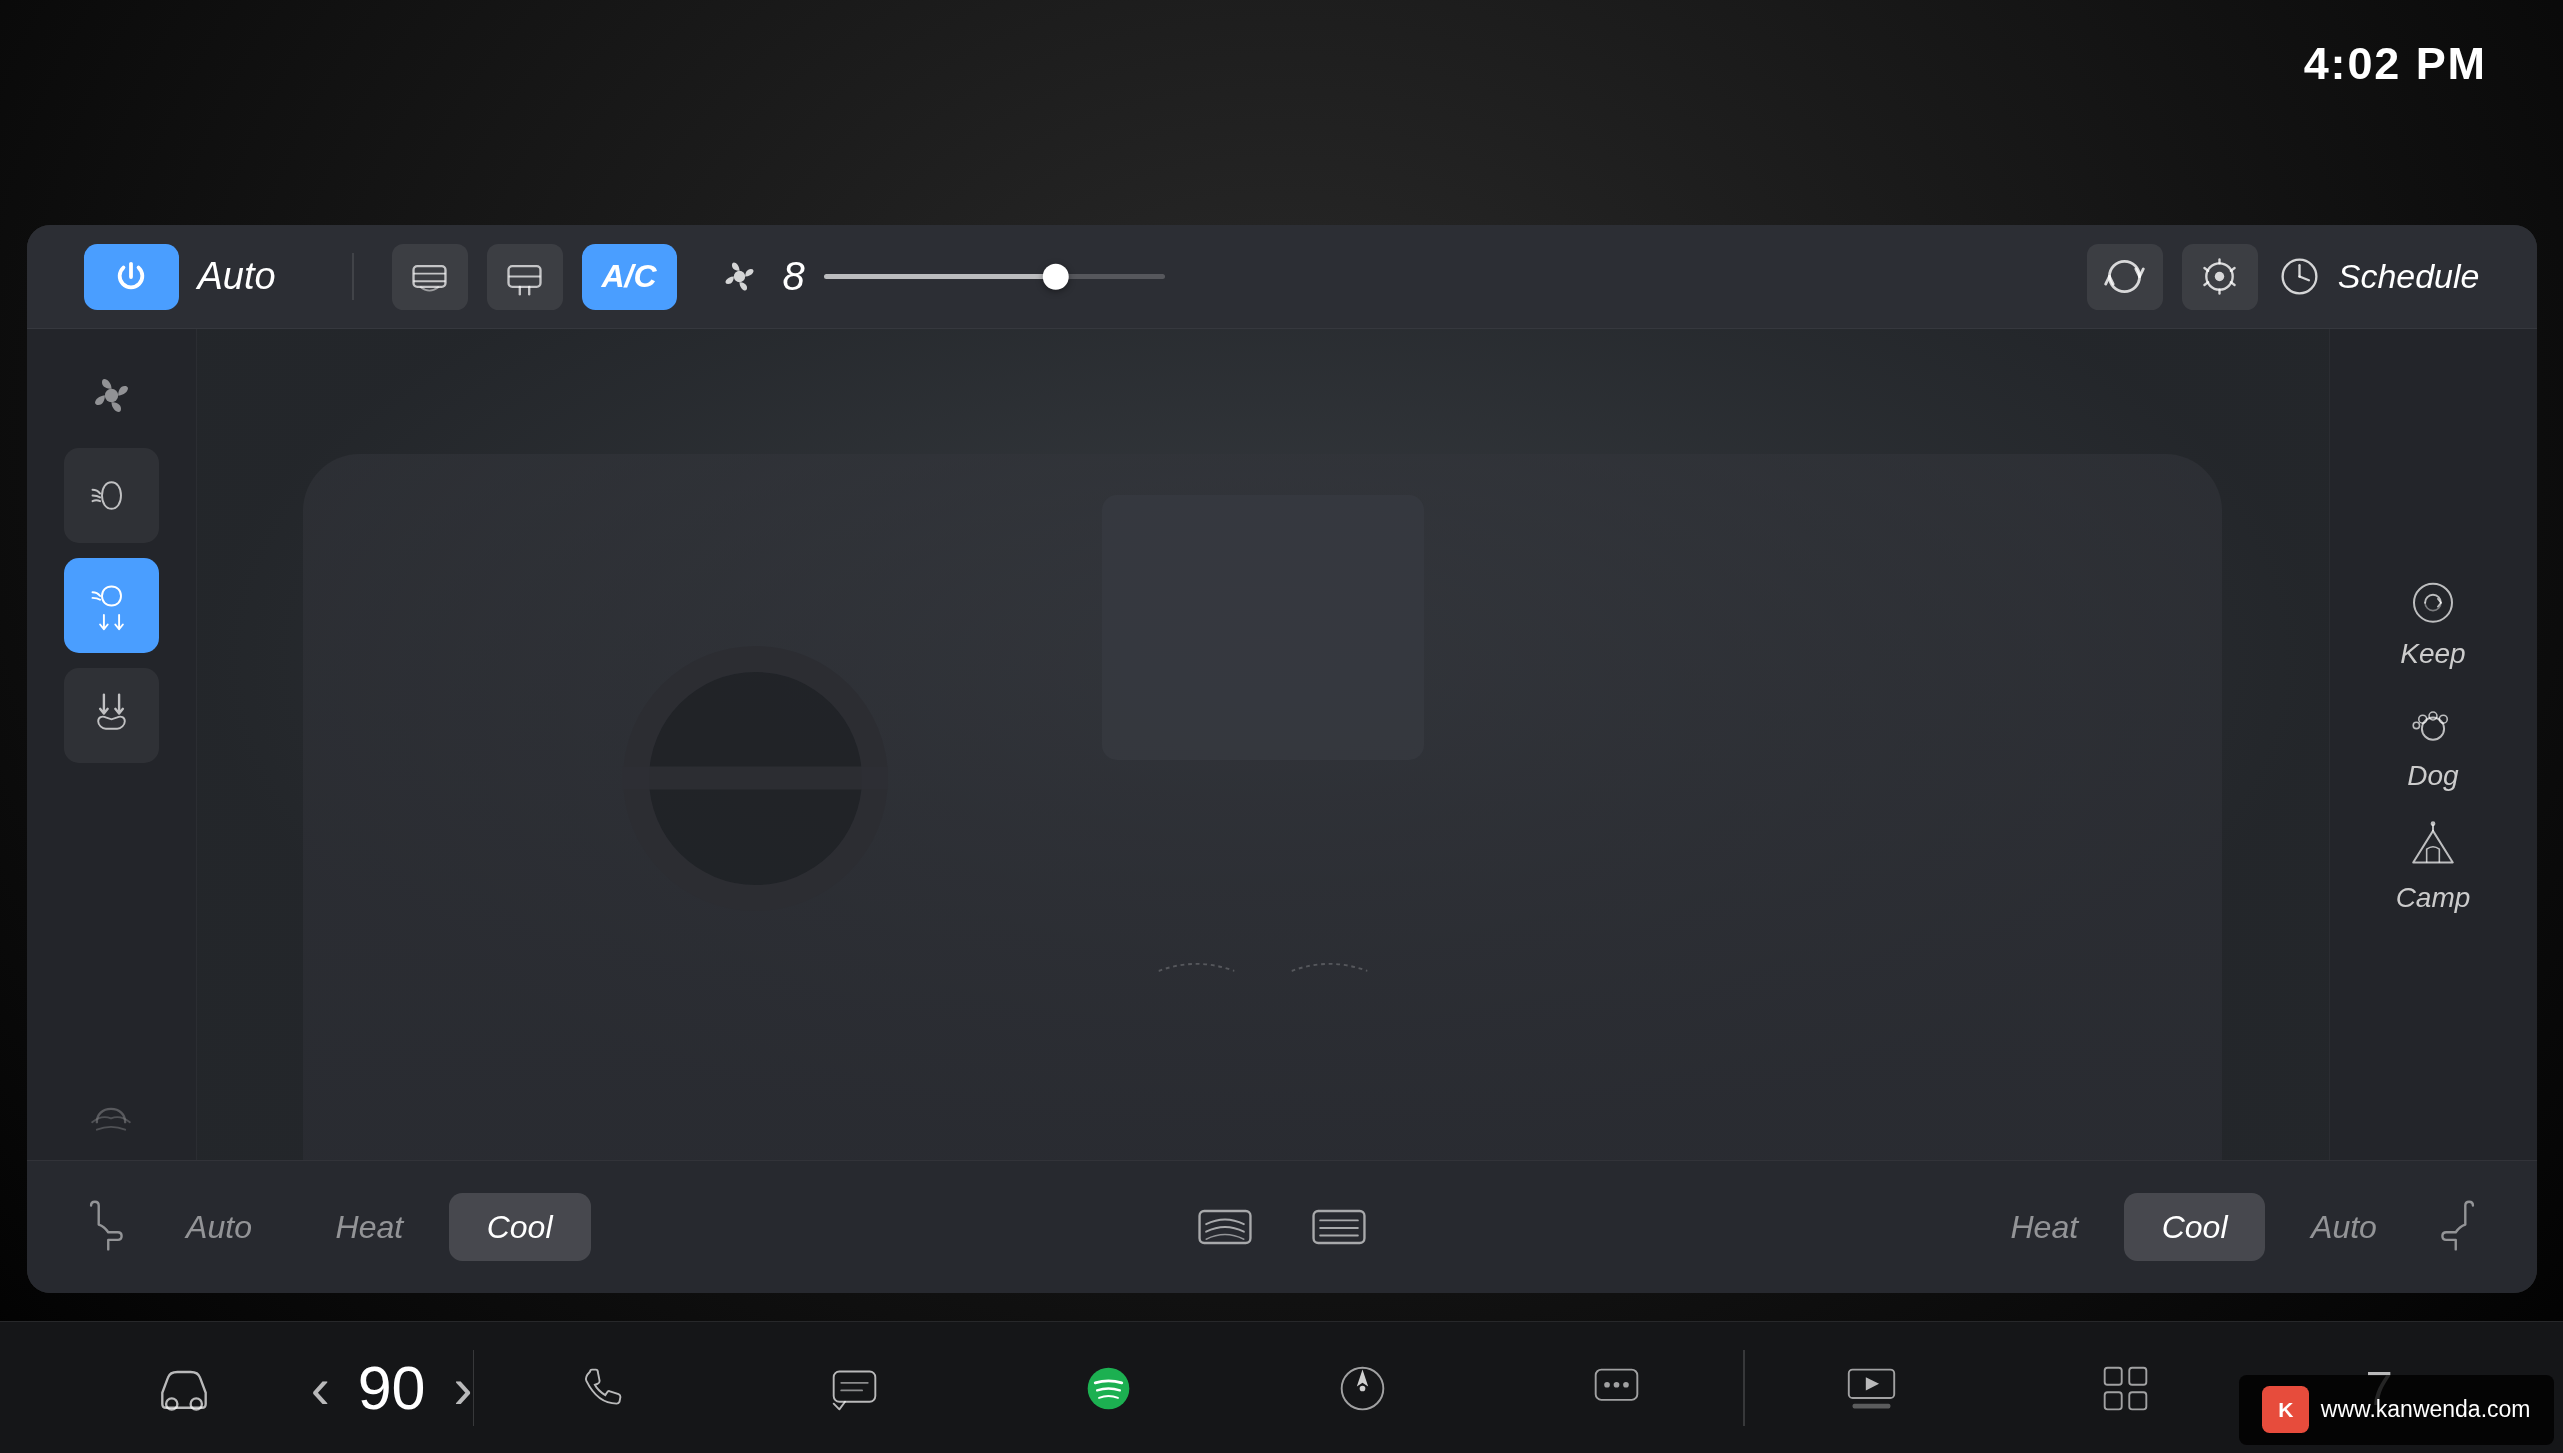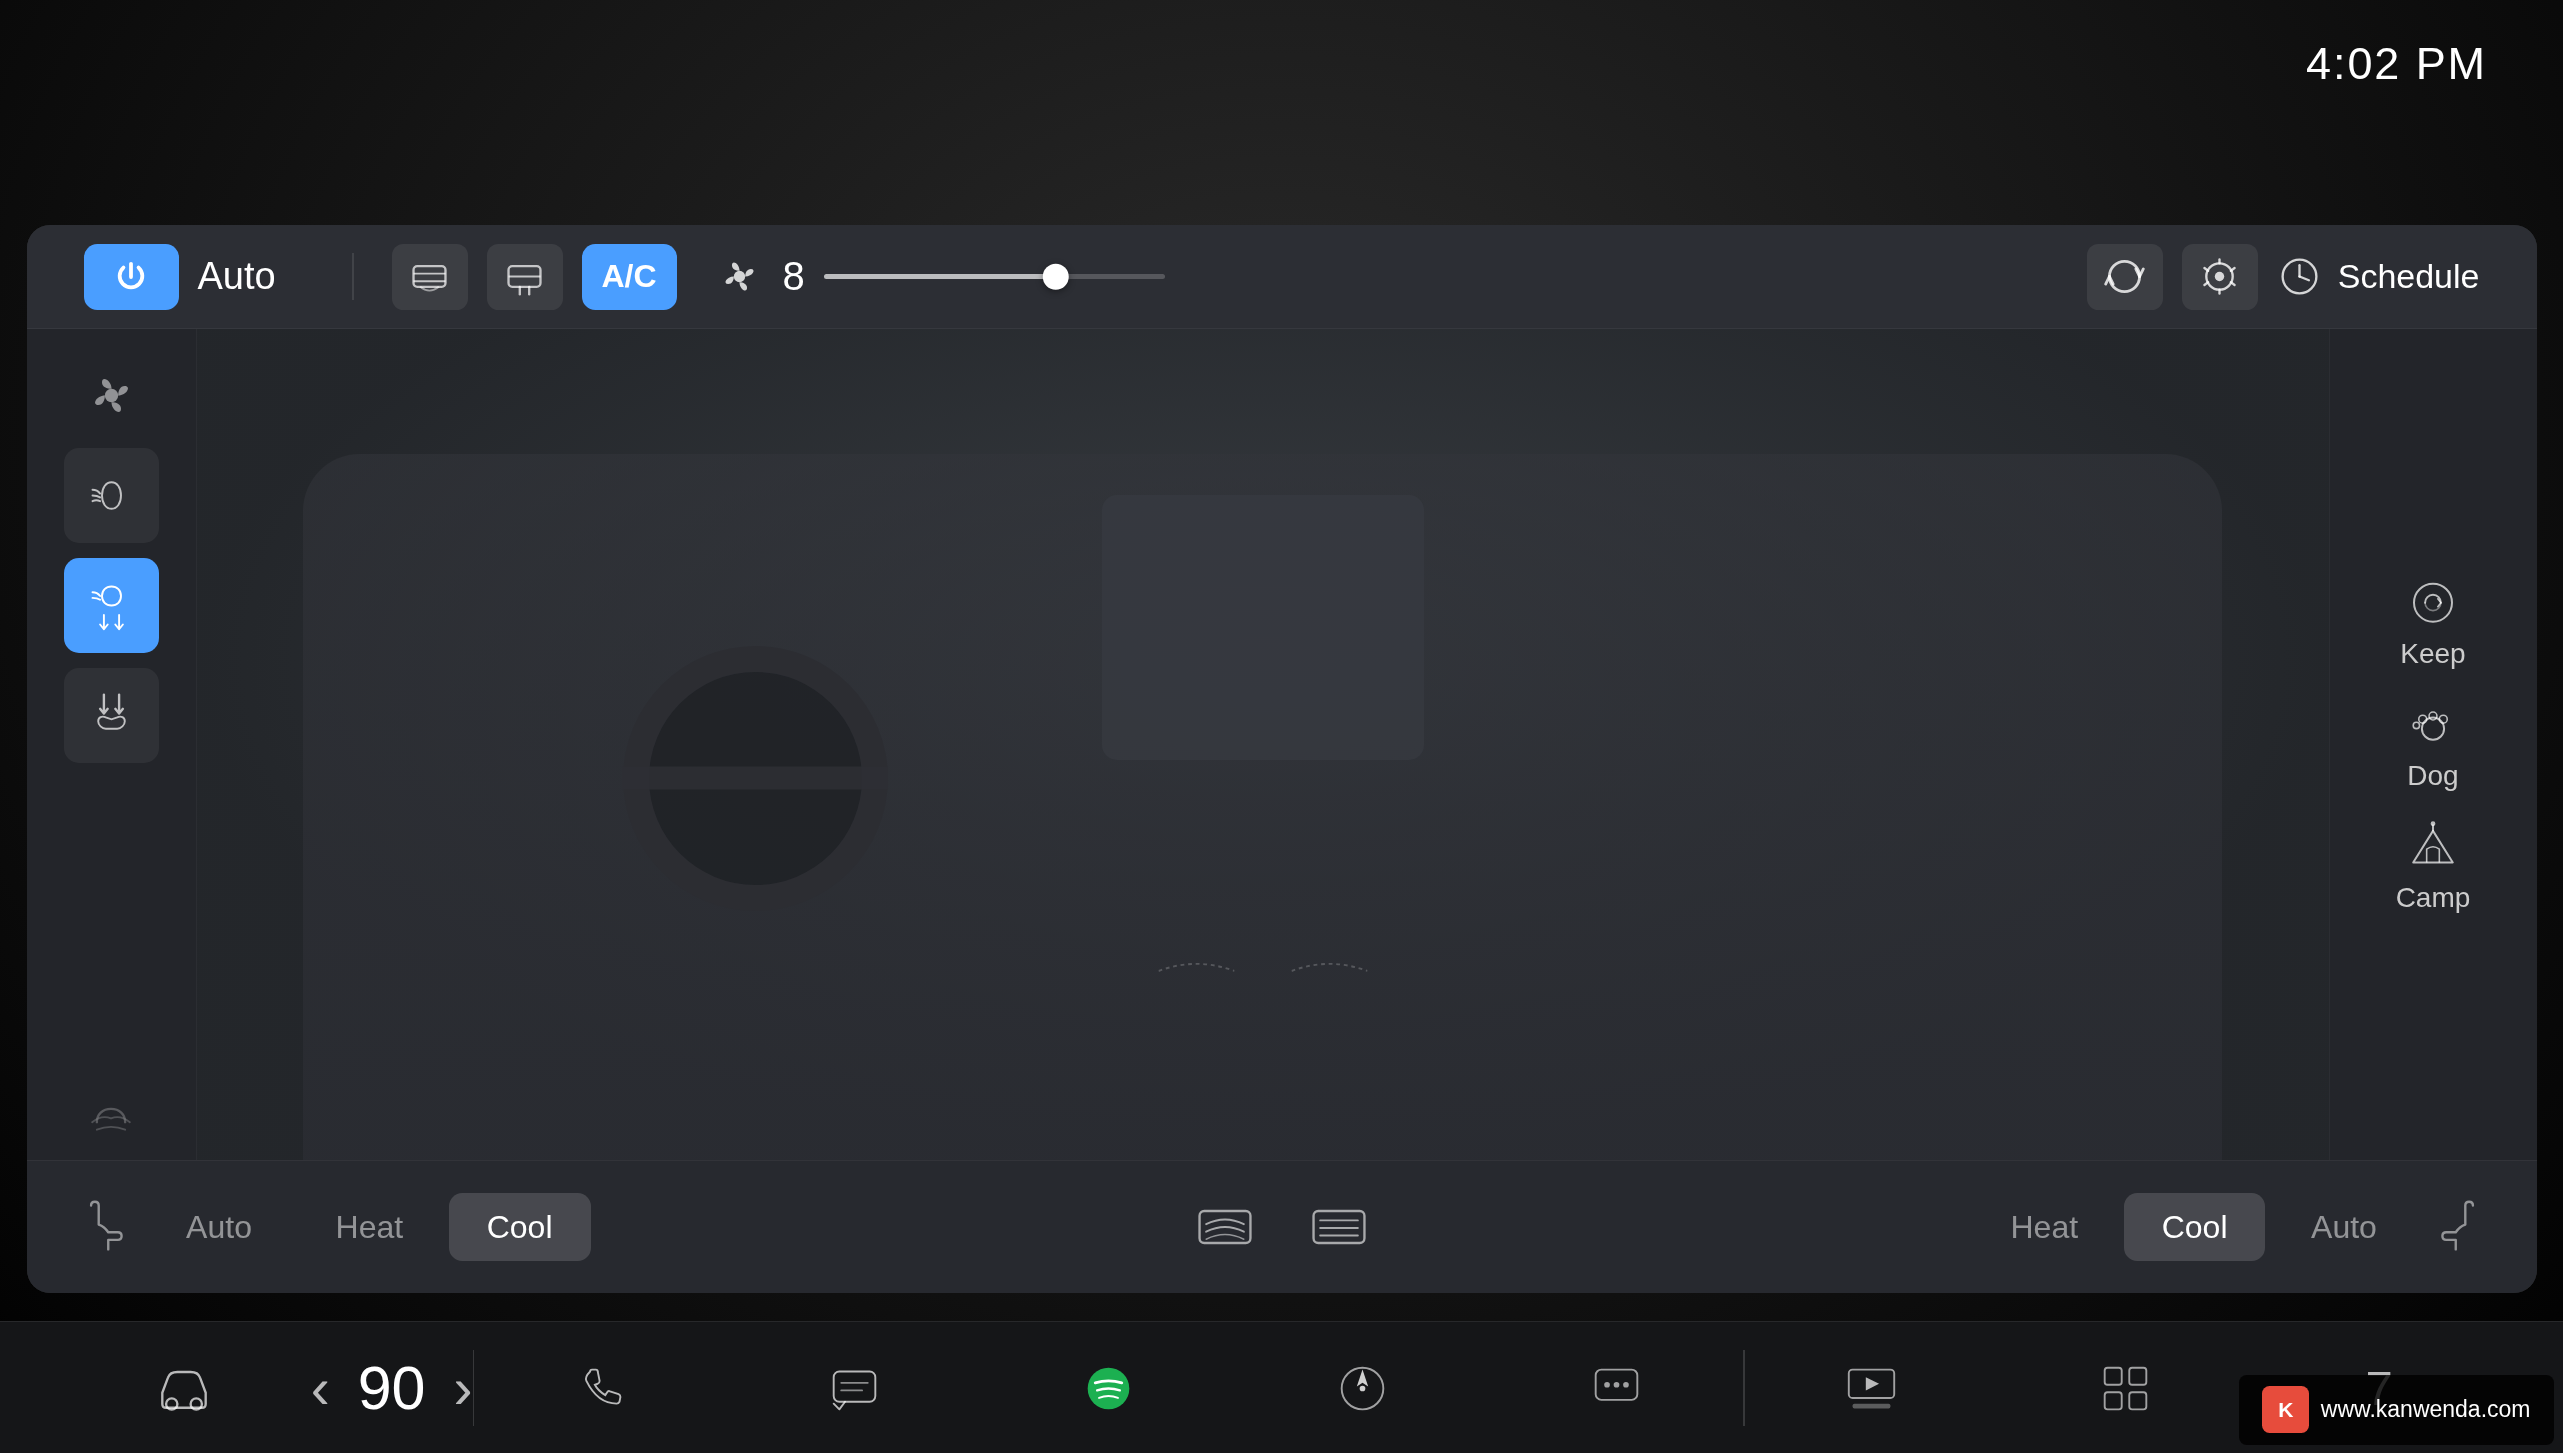--- a/index.html
+++ b/index.html
@@ -20,36 +20,37 @@
       z-index: 0;
     }
 
     
     .time-display {
       position: absolute;
       top: 38px;
       right: 76px;
       color: #fff;
       font-size: 45px;
-      font-weight: 400;
+      font-weight: 700;
       z-index: 10;
       letter-spacing: 1.9px;
     }
 
     
     .climate-panel {
       position: absolute;
       top: 225px;
       left: 26.5px;
       right: 26.5px;
       bottom: 161px;
       background: rgba(40, 42, 45, 0.95);
       border-radius: 23px;
       z-index: 5;
       overflow: hidden;
+      font-style: italic;
     }
 
     
     .top-bar {
       position: absolute;
       top: 0;
       left: 0;
       right: 0;
       height: 104px;
       background: rgba(45, 47, 52, 0.98);

